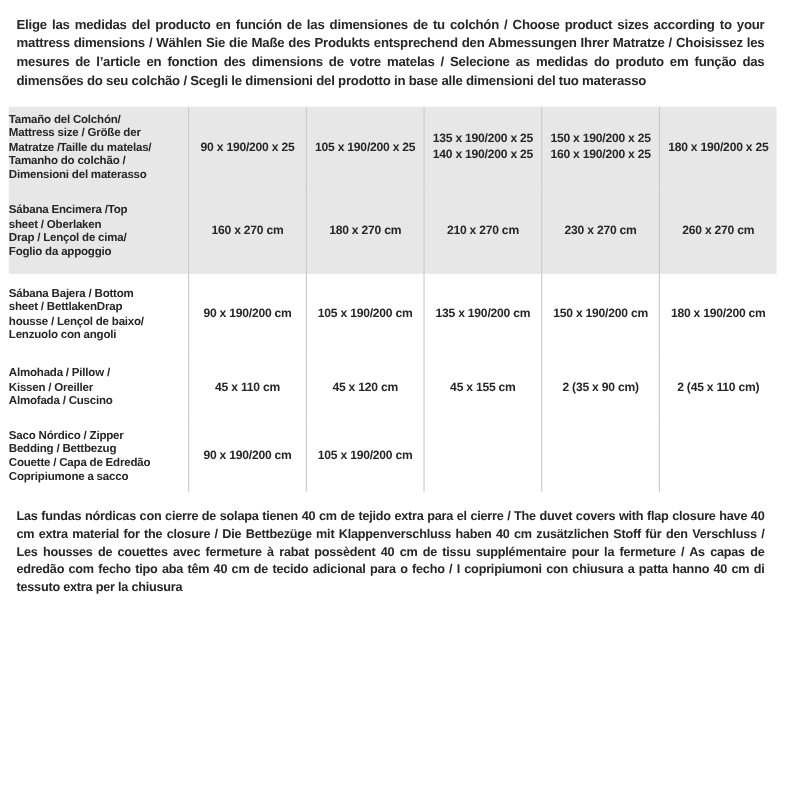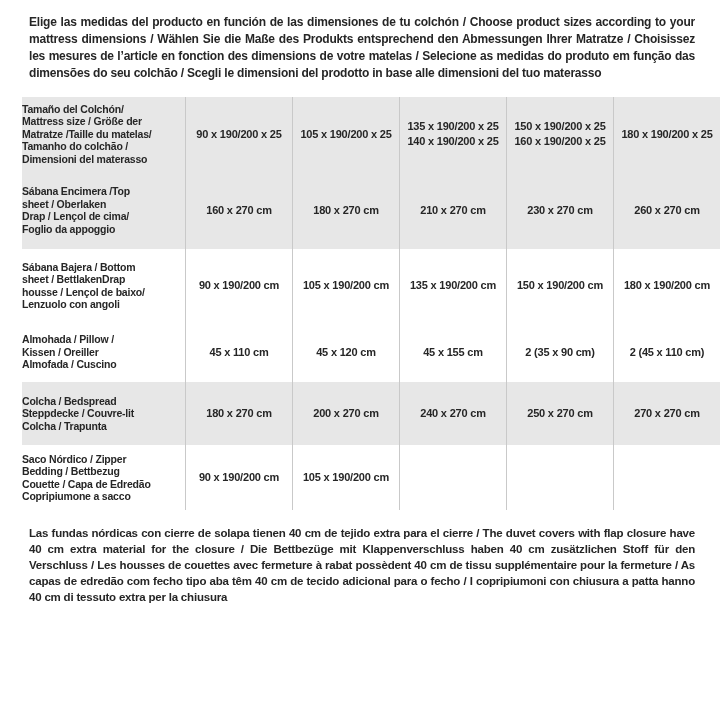--- a/index.html
+++ b/index.html
@@ -14,21 +14,21 @@
     font-family: "Liberation Sans", sans-serif;
     font-weight: bold;
     font-stretch: condensed;
     color: #262626;
     -webkit-font-smoothing: antialiased;
   }
   .page {
     box-sizing: border-box;
     width: 720px;
     height: 720px;
-    padding: 12px 18px 0 22px;
+    padding: 12px 18px 0 8px;
   }
   .intro {
     margin: 2px 7px 15px 7px;
     font-size: 12px;
     line-height: 17px;
     text-align: justify;
     letter-spacing: -0.2px;
   }
   table.size-table {
     border-collapse: collapse;
@@ -98,28 +98,20 @@
           <td class="cell" style="border-left-color: rgb(201, 201, 201);">180 x 190/200 cm</td>
         </tr>
         <tr style="height: 60px;">
           <td class="label">Almohada  / Pillow /<br>Kissen / Oreiller<br>Almofada / Cuscino</td>
           <td class="cell" style="border-left-color: rgb(201, 201, 201);">45 x 110 cm</td>
           <td class="cell" style="border-left-color: rgb(201, 201, 201);">45 x 120 cm</td>
           <td class="cell" style="border-left-color: rgb(201, 201, 201);">45 x 155 cm</td>
           <td class="cell" style="border-left-color: rgb(201, 201, 201);">2 (35 x 90 cm)</td>
           <td class="cell" style="border-left-color: rgb(201, 201, 201);">2 (45 x 110 cm)</td>
         </tr>
-        <tr class="shaded" style="height: 63px; background: rgb(231, 231, 231);">
-          <td class="label">Colcha / Bedspread<br>Steppdecke / Couvre-lit<br>Colcha / Trapunta</td>
-          <td class="cell" style="border-left-color: rgb(201, 201, 201);">180 x 270 cm</td>
-          <td class="cell" style="border-left-color: rgb(201, 201, 201);">200 x 270 cm</td>
-          <td class="cell" style="border-left-color: rgb(201, 201, 201);">240 x 270 cm</td>
-          <td class="cell" style="border-left-color: rgb(201, 201, 201);">250 x 270 cm</td>
-          <td class="cell" style="border-left-color: rgb(201, 201, 201);">270 x 270 cm</td>
-        </tr>
         <tr style="height: 65px;">
           <td class="label">Saco Nórdico / Zipper<br>Bedding / Bettbezug<br>Couette  / Capa de Edredão<br>Copripiumone a sacco</td>
           <td class="cell" style="border-left-color: rgb(201, 201, 201);">90 x 190/200 cm</td>
           <td class="cell" style="border-left-color: rgb(201, 201, 201);">105 x 190/200 cm</td>
           <td class="cell" style="border-left-color: rgb(201, 201, 201);"></td>
           <td class="cell" style="border-left-color: rgb(201, 201, 201);"></td>
           <td class="cell" style="border-left-color: rgb(201, 201, 201);"></td>
         </tr>
       </tbody>
   </table>

